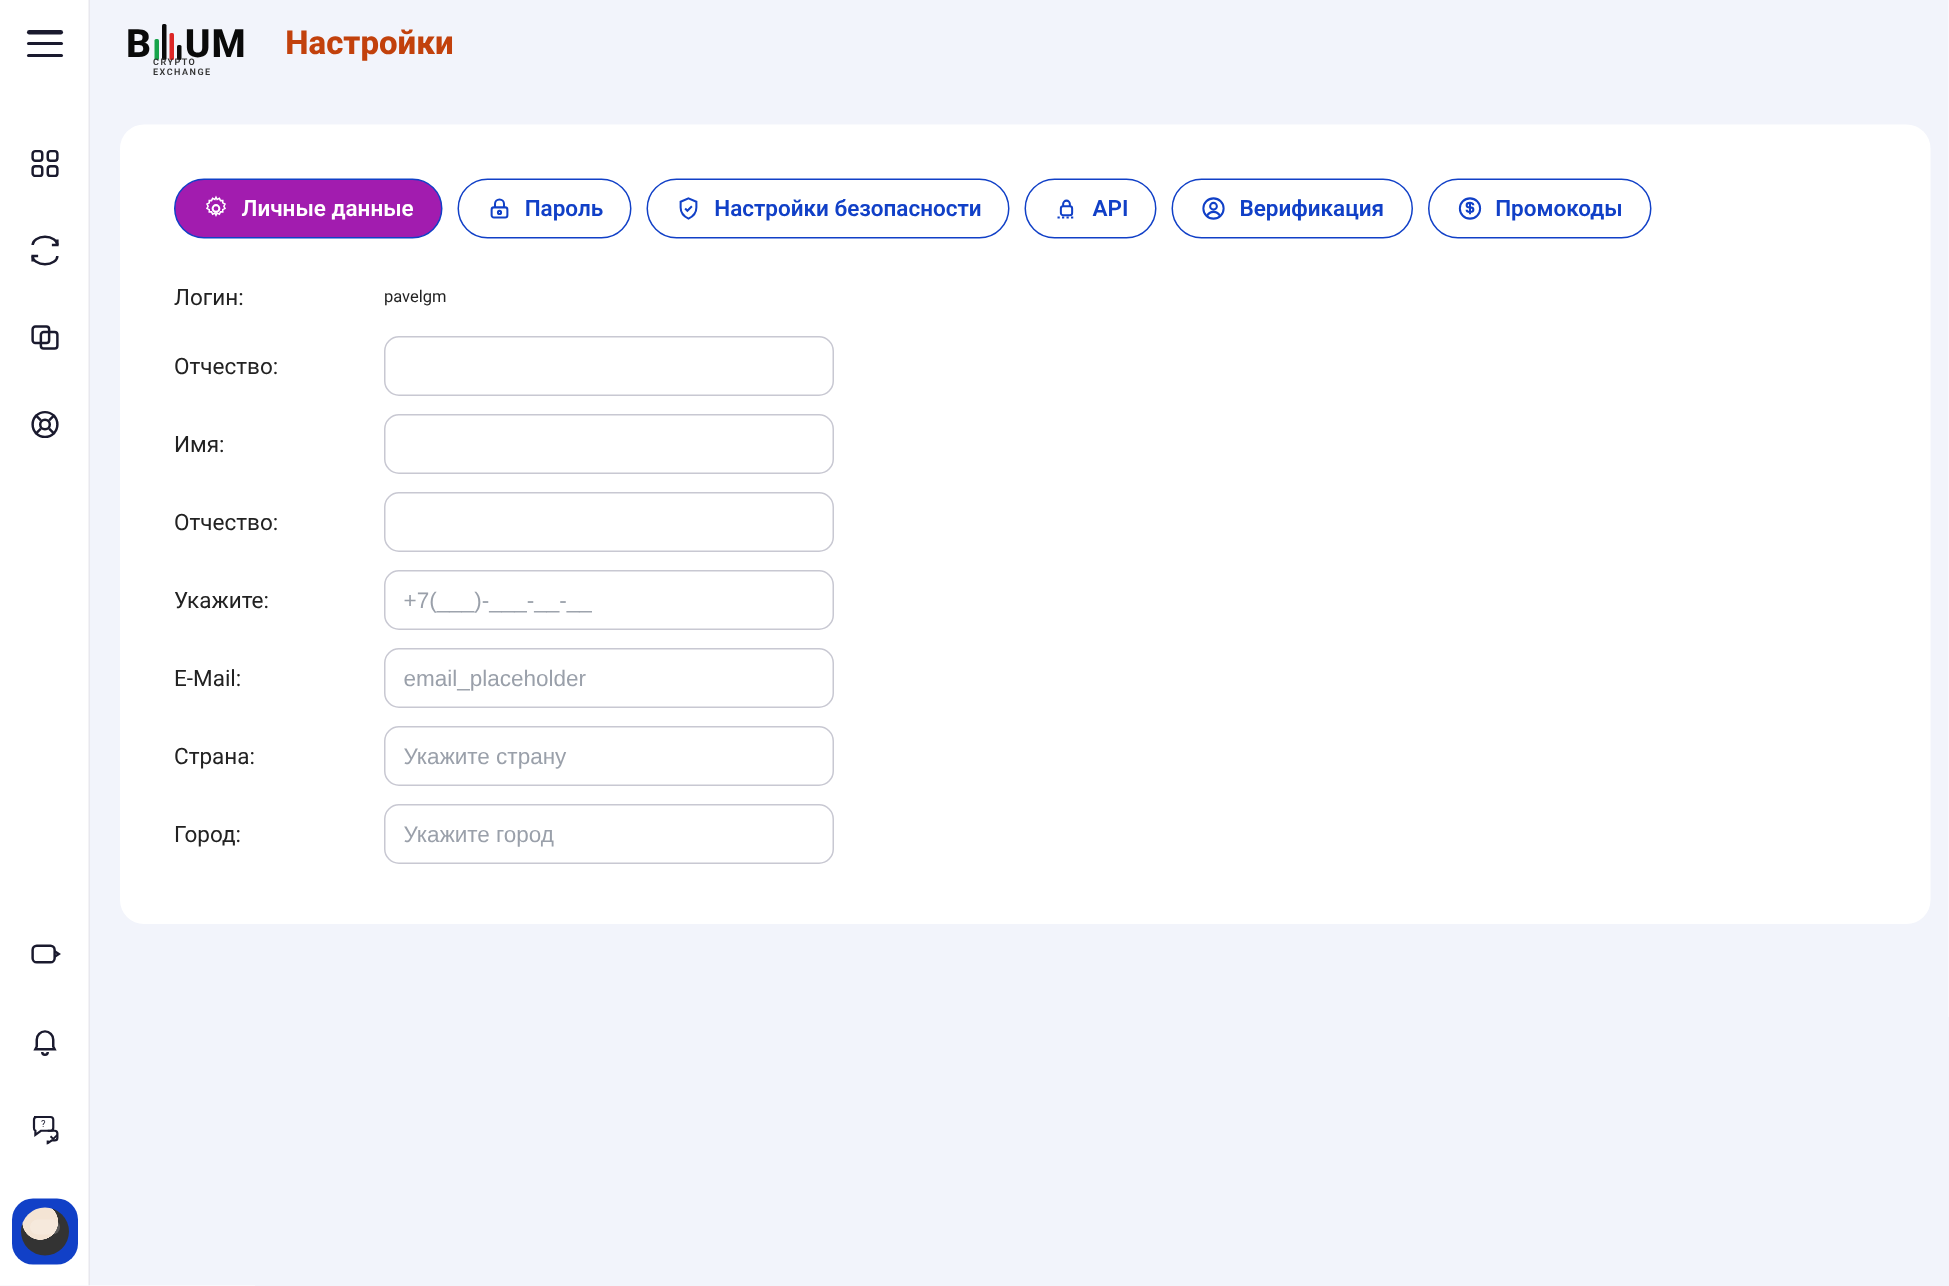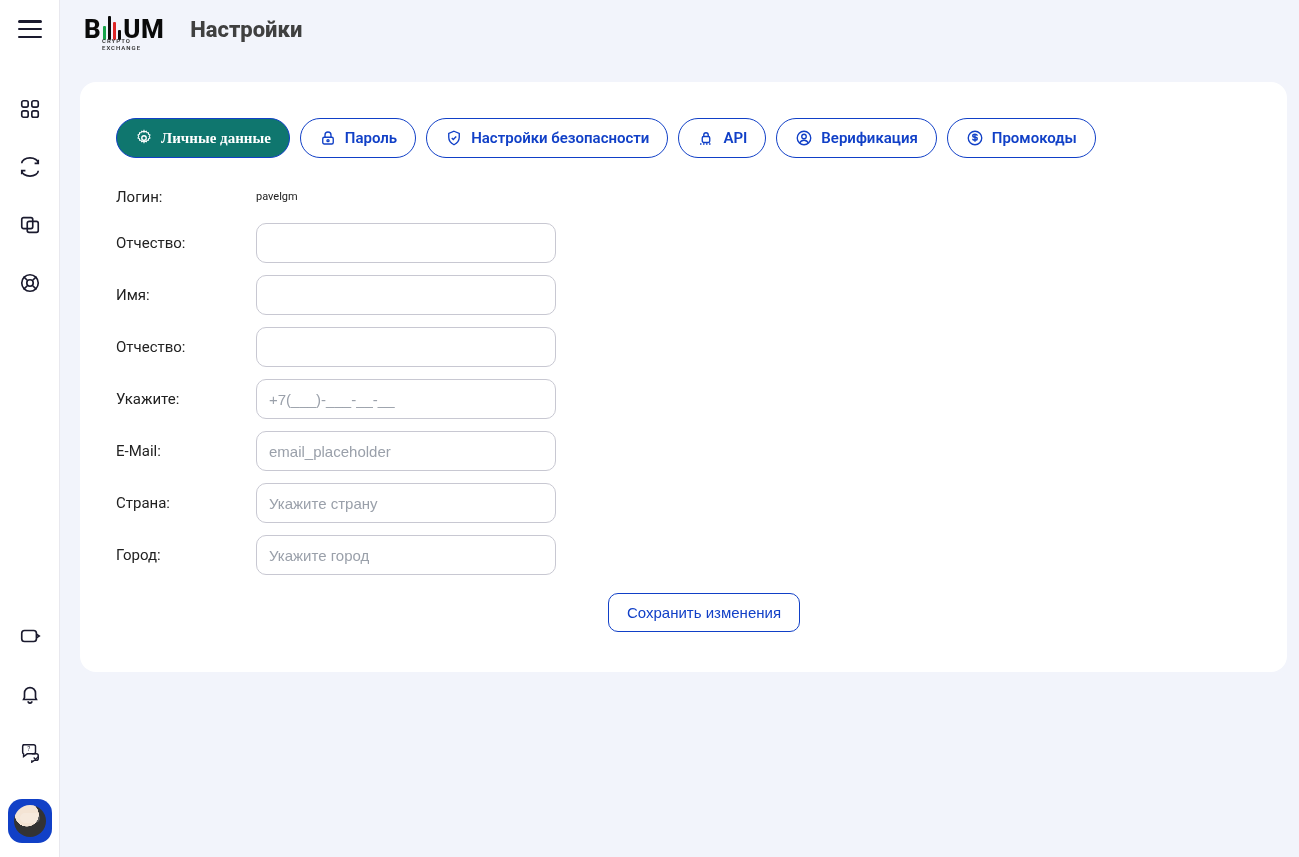--- a/index.html
+++ b/index.html
@@ -107,21 +107,21 @@
     font-weight: 600;
     letter-spacing: 1px;
     color: #333;
     position: absolute;
     bottom: -7px;
     left: 18px;
   }
   .page-title {
     font-size: 22px;
     font-weight: 800;
-    color: #404040;
+    color: #c2410c;
   }
   .card {
     background: #fff;
     border-radius: 16px;
     margin: 28px 12px 24px 20px;
     padding: 36px 36px 40px 36px;
   }
   .tabs {
     display: flex;
     gap: 10px;
@@ -137,23 +137,22 @@
     border-radius: 999px;
     color: #1140c7;
     font-size: 15px;
     font-weight: 600;
     cursor: pointer;
     background: #fff;
     white-space: nowrap;
   }
   .tab svg { width: 18px; height: 18px; }
   .tab.active {
-    background: #0f766e;
+    background: #a21caf;
     color: #fff;
-    font-family: Liberation Serif, serif;
   }
   .form {
     display: grid;
     grid-template-columns: 140px 300px 1fr;
     row-gap: 12px;
     align-items: center;
     max-width: 800px;
   }
   .form-label {
     font-size: 15px;
@@ -362,17 +361,14 @@
 
       <div class="form-label">Страна:</div>
       <input class="form-input" placeholder="Укажите страну" style="">
       <div></div>
 
       <div class="form-label">Город:</div>
       <input class="form-input" placeholder="Укажите город" style="">
       <div></div>
     </div>
 
-    <div class="save-row">
-      <button class="save-btn">Сохранить изменения</button>
-    </div>
   </div>
 </div>
 
 </body></html>

